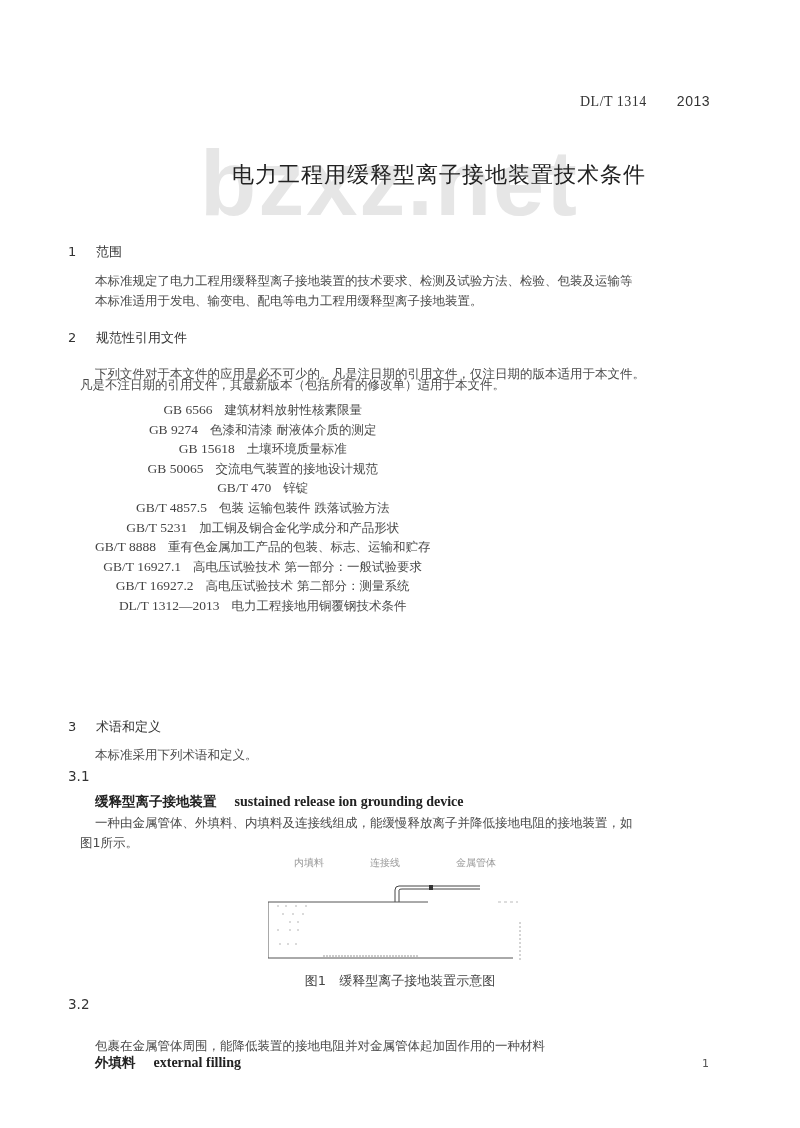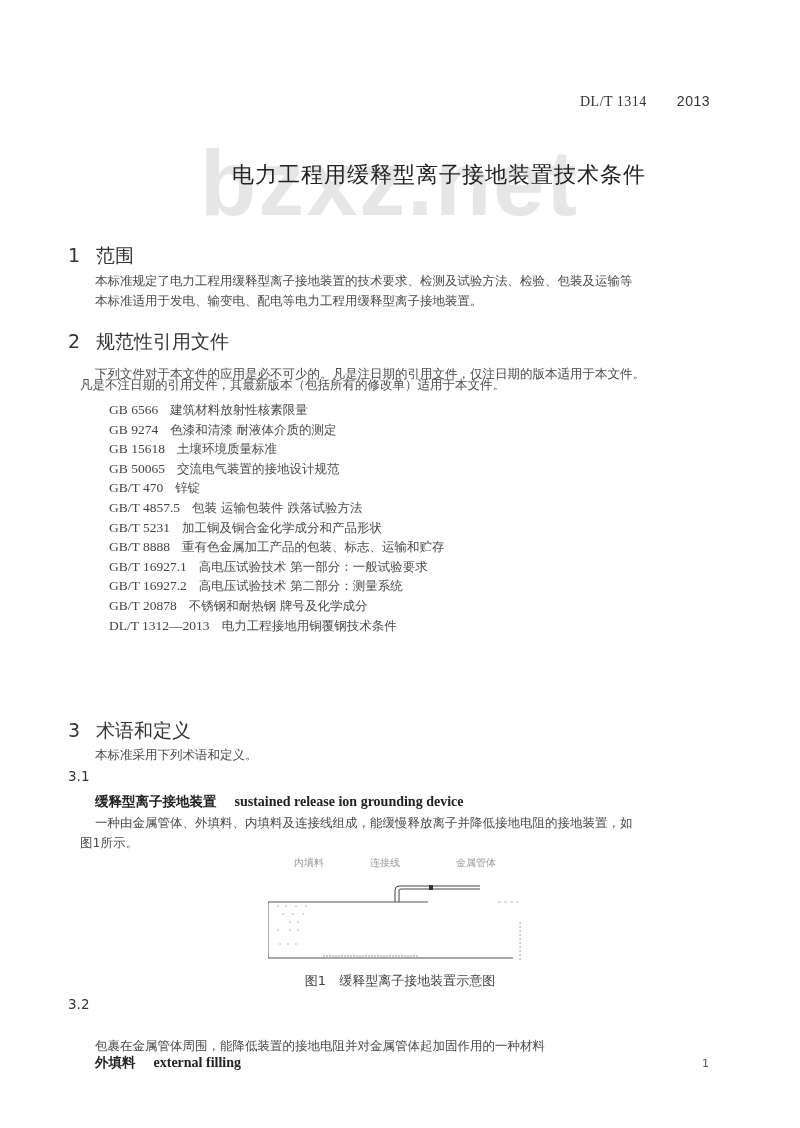--- a/index.html
+++ b/index.html
@@ -4,21 +4,21 @@
 <style>
   html, body { margin:0; padding:0; }
   body { width:800px; height:1128px; background:#ffffff; position:relative; overflow:hidden;
          font-family:"DejaVu Sans", sans-serif; color:#2a2a2a; }
   .abs { position:absolute; }
   .std-id { top:93px; right:90px; font-family:"Liberation Serif", serif; font-size:14px; color:#333; letter-spacing:0.5px; }
   .std-id .yr { margin-left:30px; font-family:"Liberation Sans", sans-serif; }
   .watermark { top:138px; left:200px; width:360px; height:90px; font-family:"Liberation Sans", sans-serif;
                font-weight:bold; font-size:92px; line-height:90px; color:#e6e6e6; letter-spacing:2px; }
   .title { top:160px; left:0; width:800px; text-align:center; font-size:22px; color:#222; letter-spacing:1px;padding-left:39px; }
-  .h1 { font-size:19px; color:#333; }
+  .h1 { font-size:13px; color:#333; }
   .h1 .num { display:inline-block; width:28px; }
   .para { font-size:12.5px; color:#4a4a4a; line-height:19px; }
   .ref-row { font-size:12.5px; color:#4a4a4a; height:19.6px; line-height:19.6px; white-space:nowrap; }
   .ref-row .code { font-family:"Liberation Serif", serif; font-size:13.5px; color:#444; display:inline-block; margin-right:12px; }
   .term-num { font-size:13.5px; color:#333; }
   .term { font-size:13.5px; font-weight:bold; color:#222; }
   .term .en { font-family:"Liberation Serif", serif; margin-left:18px; font-size:14px; }
   .figure { top:852px; left:268px; width:264px; height:118px; }
   .fig-label { font-size:10px; color:#999; }
   .caption { top:972px; left:0; width:800px; text-align:center; font-size:13px; color:#444; }
@@ -39,32 +39,31 @@
 </div>
 <div class="abs para" style="top:271px;left:95px;">本标准规定了电力工程用缓释型离子接地装置的技术要求、检测及试验方法、检验、包装及运输等</div>
 <div class="abs para" style="top:291px;left:95px;">本标准适用于发电、输变电、配电等电力工程用缓释型离子接地装置。</div>
 
 <div class="abs h1" style="top:329px;left:68px;">
   <span class="num">2</span><span>规范性引用文件</span>
 </div>
 <div class="abs para" style="top:364px;left:95px;">下列文件对于本文件的应用是必不可少的。凡是注日期的引用文件，仅注日期的版本适用于本文件。</div>
 <div class="abs para" style="top:375px;left:80px;">凡是不注日期的引用文件，其最新版本（包括所有的修改单）适用于本文件。</div>
 
-<div class="abs" style="top:400px;left:109px;">
+<div class="abs" style="top:400px;left:95px;text-align:center;">
   <div class="ref-row"><span class="code">GB 6566</span><span>建筑材料放射性核素限量</span></div>
   <div class="ref-row"><span class="code">GB 9274</span><span>色漆和清漆 耐液体介质的测定</span></div>
   <div class="ref-row"><span class="code">GB 15618</span><span>土壤环境质量标准</span></div>
   <div class="ref-row"><span class="code">GB 50065</span><span>交流电气装置的接地设计规范</span></div>
   <div class="ref-row"><span class="code">GB/T 470</span><span>锌锭</span></div>
   <div class="ref-row"><span class="code">GB/T 4857.5</span><span>包装 运输包装件 跌落试验方法</span></div>
   <div class="ref-row"><span class="code">GB/T 5231</span><span>加工铜及铜合金化学成分和产品形状</span></div>
   <div class="ref-row"><span class="code">GB/T 8888</span><span>重有色金属加工产品的包装、标志、运输和贮存</span></div>
   <div class="ref-row"><span class="code">GB/T 16927.1</span><span>高电压试验技术 第一部分：一般试验要求</span></div>
   <div class="ref-row"><span class="code">GB/T 16927.2</span><span>高电压试验技术 第二部分：测量系统</span></div>
-  <div class="ref-row"><span class="code">GB/T 20878</span><span>不锈钢和耐热钢 牌号及化学成分</span></div>
   <div class="ref-row"><span class="code">DL/T 1312—2013</span><span>电力工程接地用铜覆钢技术条件</span></div>
 </div>
 
 <div class="abs h1" style="top:718px;left:68px;">
   <span class="num">3</span><span>术语和定义</span>
 </div>
 <div class="abs para" style="top:745px;left:95px;">本标准采用下列术语和定义。</div>
 
 <div class="abs term-num" style="top:768px;left:68px;">3.1</div>
 <div class="abs term" style="top:793px;left:95px;">

